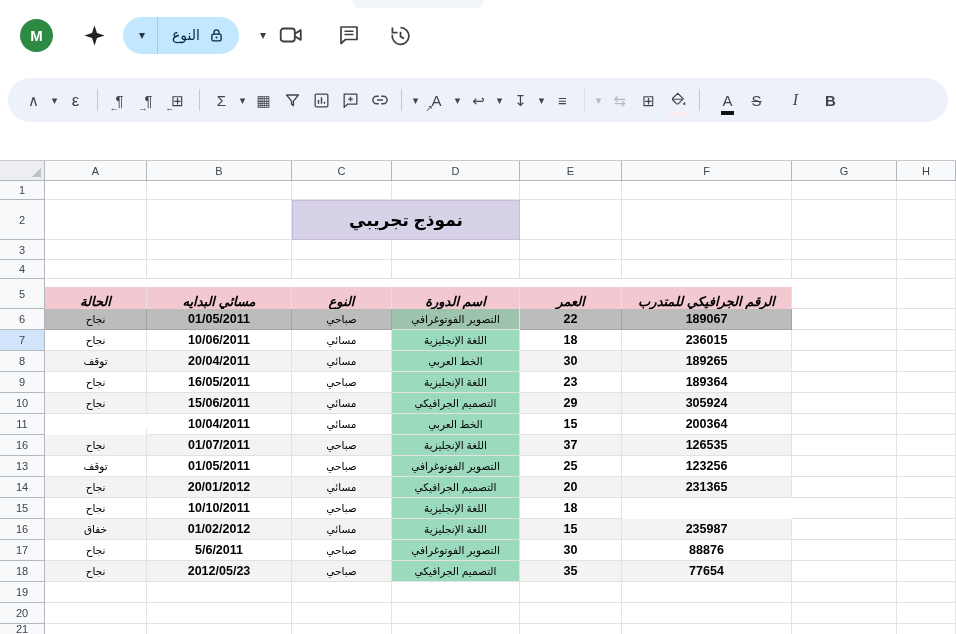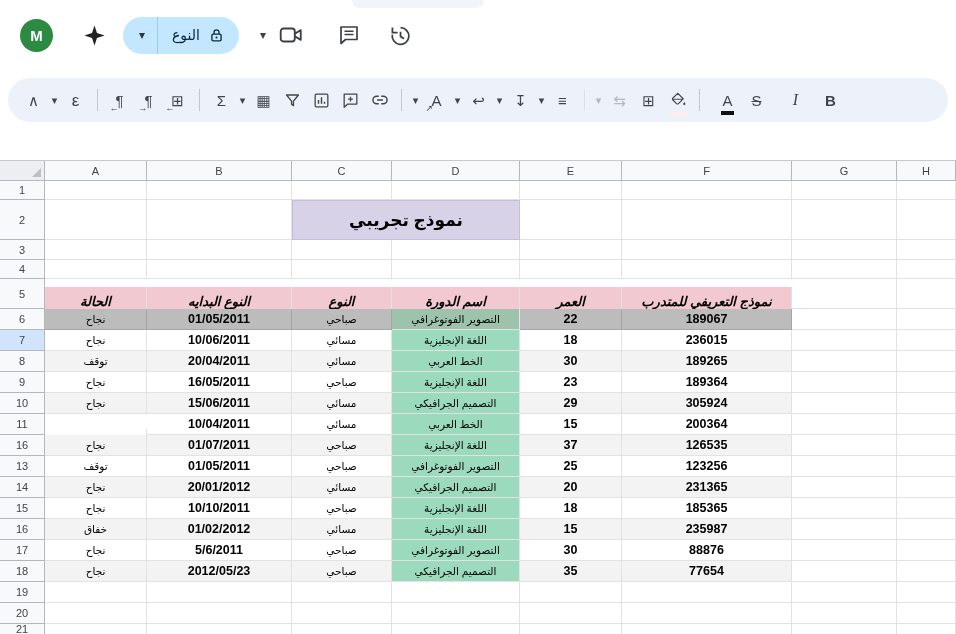--- a/index.html
+++ b/index.html
@@ -349,25 +349,25 @@
     <div class="cell" data-name="cell-H3" style="left: 897px; top: 79px; width: 59px; height: 20px;"></div>
     <div class="cell" data-name="cell-A4" style="left: 45px; top: 99px; width: 102px; height: 19px;"></div>
     <div class="cell" data-name="cell-B4" style="left: 147px; top: 99px; width: 145px; height: 19px;"></div>
     <div class="cell" data-name="cell-C4" style="left: 292px; top: 99px; width: 100px; height: 19px;"></div>
     <div class="cell" data-name="cell-D4" style="left: 392px; top: 99px; width: 128px; height: 19px;"></div>
     <div class="cell" data-name="cell-E4" style="left: 520px; top: 99px; width: 102px; height: 19px;"></div>
     <div class="cell" data-name="cell-F4" style="left: 622px; top: 99px; width: 170px; height: 19px;"></div>
     <div class="cell" data-name="cell-G4" style="left: 792px; top: 99px; width: 105px; height: 19px;"></div>
     <div class="cell" data-name="cell-H4" style="left: 897px; top: 99px; width: 59px; height: 19px;"></div>
     <div class="cell thead ar" data-name="cell-A5" style="left: 45px; top: 118px; width: 102px; height: 30px; background: rgb(242, 201, 208);">الحالة</div>
-    <div class="cell thead ar" data-name="cell-B5" style="left: 147px; top: 118px; width: 145px; height: 30px; background: rgb(242, 201, 208);">النوع البدايه</div>
+    <div class="cell thead ar" data-name="cell-B5" style="left: 147px; top: 118px; width: 145px; height: 30px; background: rgb(242, 201, 208);">مسائي البدايه</div>
     <div class="cell thead ar" data-name="cell-D5" style="left: 392px; top: 118px; width: 128px; height: 30px; background: rgb(242, 201, 208);">اسم الدورة</div>
     <div class="cell thead ar" data-name="cell-C5" style="left: 292px; top: 118px; width: 100px; height: 30px; background: rgb(242, 201, 208);">النوع</div>
     <div class="cell thead ar" data-name="cell-E5" style="left: 520px; top: 118px; width: 102px; height: 30px; background: rgb(242, 201, 208);">العمر</div>
-    <div class="cell thead ar" data-name="cell-F5" style="left: 622px; top: 118px; width: 170px; height: 30px; background: rgb(242, 201, 208);">نموذج التعريفي للمتدرب</div>
+    <div class="cell thead ar" data-name="cell-F5" style="left: 622px; top: 118px; width: 170px; height: 30px; background: rgb(242, 201, 208);">الرقم الجرافيكي للمتدرب</div>
     <div class="cell" data-name="cell-G5" style="left: 792px; top: 118px; width: 105px; height: 30px;"></div>
     <div class="cell" data-name="cell-H5" style="left: 897px; top: 118px; width: 59px; height: 30px;"></div>
     <div class="cell small ar darkb" data-name="cell-A6" style="left: 45px; top: 148px; width: 102px; height: 21px; background: rgb(188, 188, 188);">نجاح</div>
     <div class="cell num darkb" data-name="cell-B6" style="left: 147px; top: 148px; width: 145px; height: 21px; background: rgb(188, 188, 188);">01/05/2011</div>
     <div class="cell small ar darkb" data-name="cell-C6" style="left: 292px; top: 148px; width: 100px; height: 21px; background: rgb(188, 188, 188);">صباحي</div>
     <div class="cell small ar" data-name="cell-D6" style="left: 392px; top: 148px; width: 128px; height: 21px; background: rgb(157, 195, 173);">التصوير الفوتوغرافي</div>
     <div class="cell num darkb" data-name="cell-E6" style="left: 520px; top: 148px; width: 102px; height: 21px; background: rgb(188, 188, 188);">22</div>
     <div class="cell num darkb" data-name="cell-F6" style="left: 622px; top: 148px; width: 170px; height: 21px; background: rgb(188, 188, 188);">189067</div>
     <div class="cell" data-name="cell-G6" style="left: 792px; top: 148px; width: 105px; height: 21px;"></div>
     <div class="cell" data-name="cell-H6" style="left: 897px; top: 148px; width: 59px; height: 21px;"></div>
@@ -433,21 +433,20 @@
     <div class="cell small ar" data-name="cell-D14" style="left: 392px; top: 316px; width: 128px; height: 21px; background: rgb(156, 218, 189);">التصميم الجرافيكي</div>
     <div class="cell num" data-name="cell-E14" style="left: 520px; top: 316px; width: 102px; height: 21px; background: rgb(243, 243, 243);">20</div>
     <div class="cell num" data-name="cell-F14" style="left: 622px; top: 316px; width: 170px; height: 21px; background: rgb(243, 243, 243);">231365</div>
     <div class="cell" data-name="cell-G14" style="left: 792px; top: 316px; width: 105px; height: 21px;"></div>
     <div class="cell" data-name="cell-H14" style="left: 897px; top: 316px; width: 59px; height: 21px;"></div>
     <div class="cell small ar" data-name="cell-A15" style="left: 45px; top: 337px; width: 102px; height: 21px;">نجاح</div>
     <div class="cell num" data-name="cell-B15" style="left: 147px; top: 337px; width: 145px; height: 21px;">10/10/2011</div>
     <div class="cell small ar" data-name="cell-C15" style="left: 292px; top: 337px; width: 100px; height: 21px;">صباحي</div>
     <div class="cell small ar" data-name="cell-D15" style="left: 392px; top: 337px; width: 128px; height: 21px; background: rgb(156, 218, 189);">اللغة الإنجليزية</div>
     <div class="cell num" data-name="cell-E15" style="left: 520px; top: 337px; width: 102px; height: 21px;">18</div>
-    <div class="cell num" data-name="cell-F15" style="left: 622px; top: 337px; width: 170px; height: 21px;">185365</div>
     <div class="cell" data-name="cell-G15" style="left: 792px; top: 337px; width: 105px; height: 21px;"></div>
     <div class="cell" data-name="cell-H15" style="left: 897px; top: 337px; width: 59px; height: 21px;"></div>
     <div class="cell small ar" data-name="cell-A16" style="left: 45px; top: 358px; width: 102px; height: 21px; background: rgb(243, 243, 243);">خفاق</div>
     <div class="cell num" data-name="cell-B16" style="left: 147px; top: 358px; width: 145px; height: 21px; background: rgb(243, 243, 243);">01/02/2012</div>
     <div class="cell small ar" data-name="cell-C16" style="left: 292px; top: 358px; width: 100px; height: 21px; background: rgb(243, 243, 243);">مسائي</div>
     <div class="cell small ar" data-name="cell-D16" style="left: 392px; top: 358px; width: 128px; height: 21px; background: rgb(156, 218, 189);">اللغة الإنجليزية</div>
     <div class="cell num" data-name="cell-E16" style="left: 520px; top: 358px; width: 102px; height: 21px; background: rgb(243, 243, 243);">15</div>
     <div class="cell num" data-name="cell-F16" style="left: 622px; top: 358px; width: 170px; height: 21px; background: rgb(243, 243, 243);">235987</div>
     <div class="cell" data-name="cell-G16" style="left: 792px; top: 358px; width: 105px; height: 21px;"></div>
     <div class="cell" data-name="cell-H16" style="left: 897px; top: 358px; width: 59px; height: 21px;"></div>

